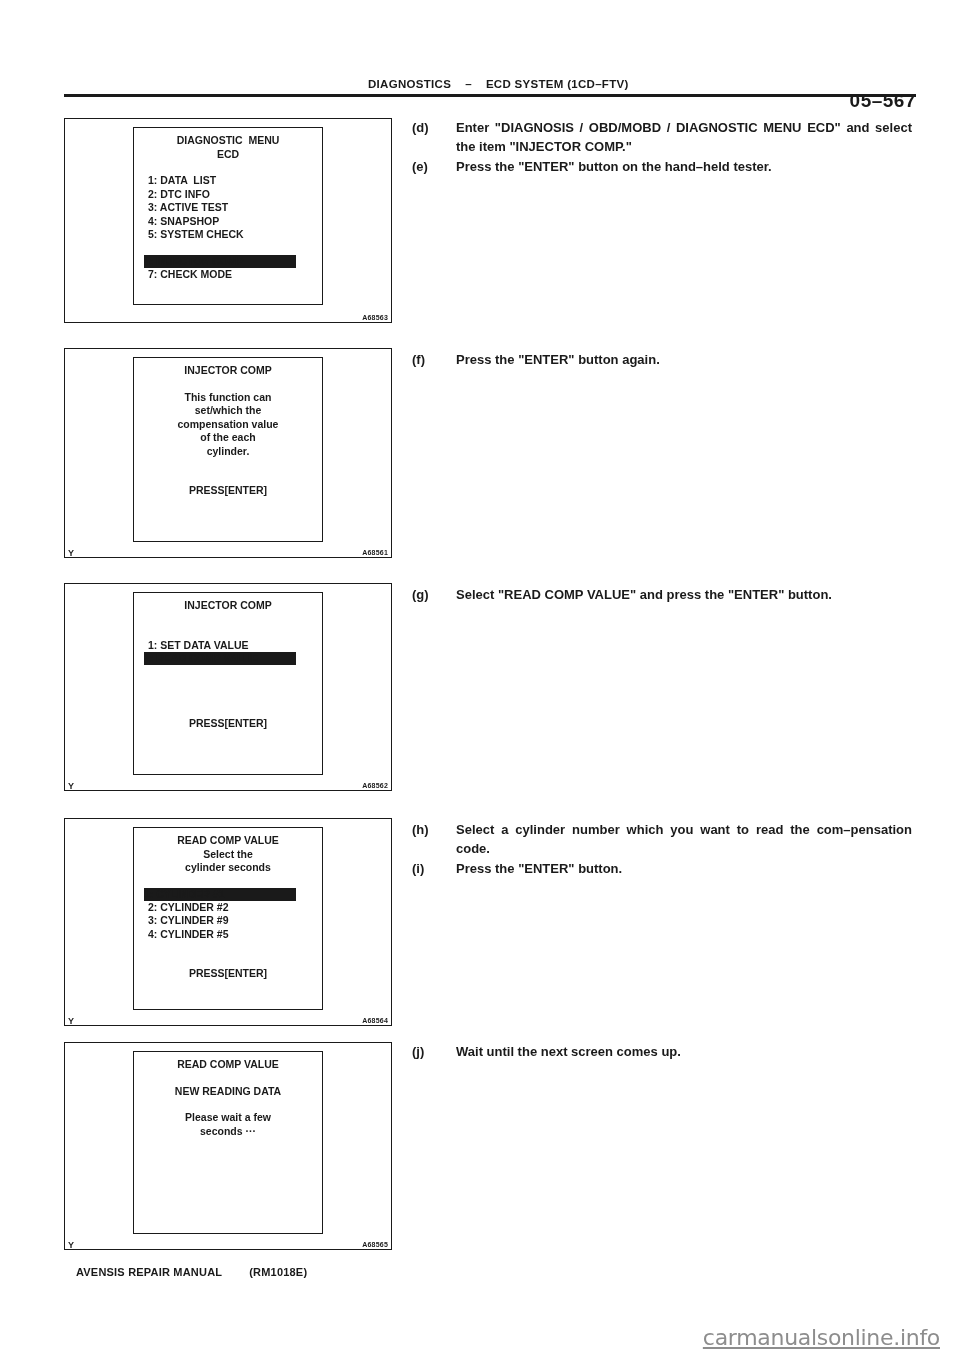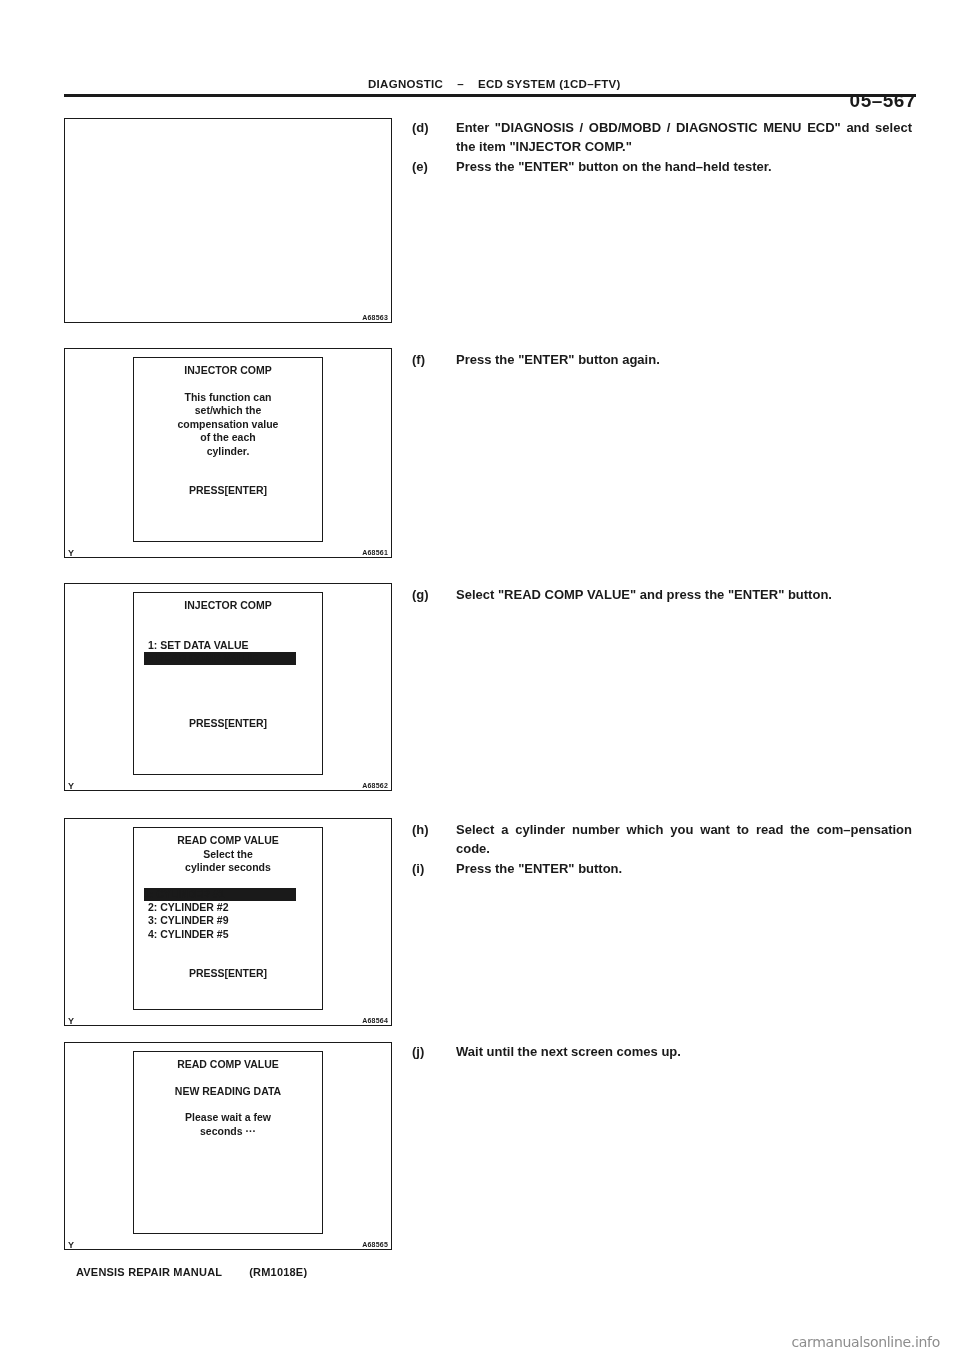--- a/index.html
+++ b/index.html
@@ -139,40 +139,54 @@
     font-size: 11px;
     font-weight: bold;
     letter-spacing: 0.2px;
   }
   .footer .code { margin-left: 27px; }
 
   .watermark {
     position: absolute;
     right: 20px;
     bottom: 8px;
-    font-size: 14px;
+    font-size: 22px;
     color: #8d8d8d;
     font-family: "DejaVu Sans", sans-serif;
     letter-spacing: -0.3px;
+    text-decoration: underline;
   }
 </style>
 </head>
 <body>
 
 <div class="page-number">05–567</div>
 
 <div class="header-caption">
-  <span class="sect">DIAGNOSTIC</span><span class="dash">–</span><span class="sys">ECD SYSTEM (1CD–FTV)</span>
+  <span class="sect">DIAGNOSTICS</span><span class="dash">–</span><span class="sys">ECD SYSTEM (1CD–FTV)</span>
 </div>
 
 <div class="header-line-wrap">
   <div class="header-rule"></div>
 </div>
 
 <div class="figure" id="figure-0" style="top:118px; height:205px;">
+  <div class="lcd" style="height:178px;">
+      <div class="lcd-line lcd-center">DIAGNOSTIC  MENU</div>
+      <div class="lcd-line lcd-center">ECD</div>
+      <div class="lcd-spacer"></div>
+      <div class="lcd-line lcd-left">1: DATA  LIST</div>
+      <div class="lcd-line lcd-left">2: DTC INFO</div>
+      <div class="lcd-line lcd-left">3: ACTIVE TEST</div>
+      <div class="lcd-line lcd-left">4: SNAPSHOP</div>
+      <div class="lcd-line lcd-left">5: SYSTEM CHECK</div>
+      <div class="lcd-spacer"></div>
+      <div class="lcd-sel">6: INJECTOR COMP</div>
+      <div class="lcd-line lcd-left">7: CHECK MODE</div>
+    </div>
   <div class="fig-id">A68563</div>
   <div class="fig-mark"></div>
 </div>
 
 <div class="figure" id="figure-1" style="top:348px; height:210px;">
   <div class="lcd" style="height:185px;">
       <div class="lcd-line lcd-center">INJECTOR COMP</div>
       <div class="lcd-spacer"></div>
       <div class="lcd-line lcd-center">This function can</div>
       <div class="lcd-line lcd-center">set/which the</div>

